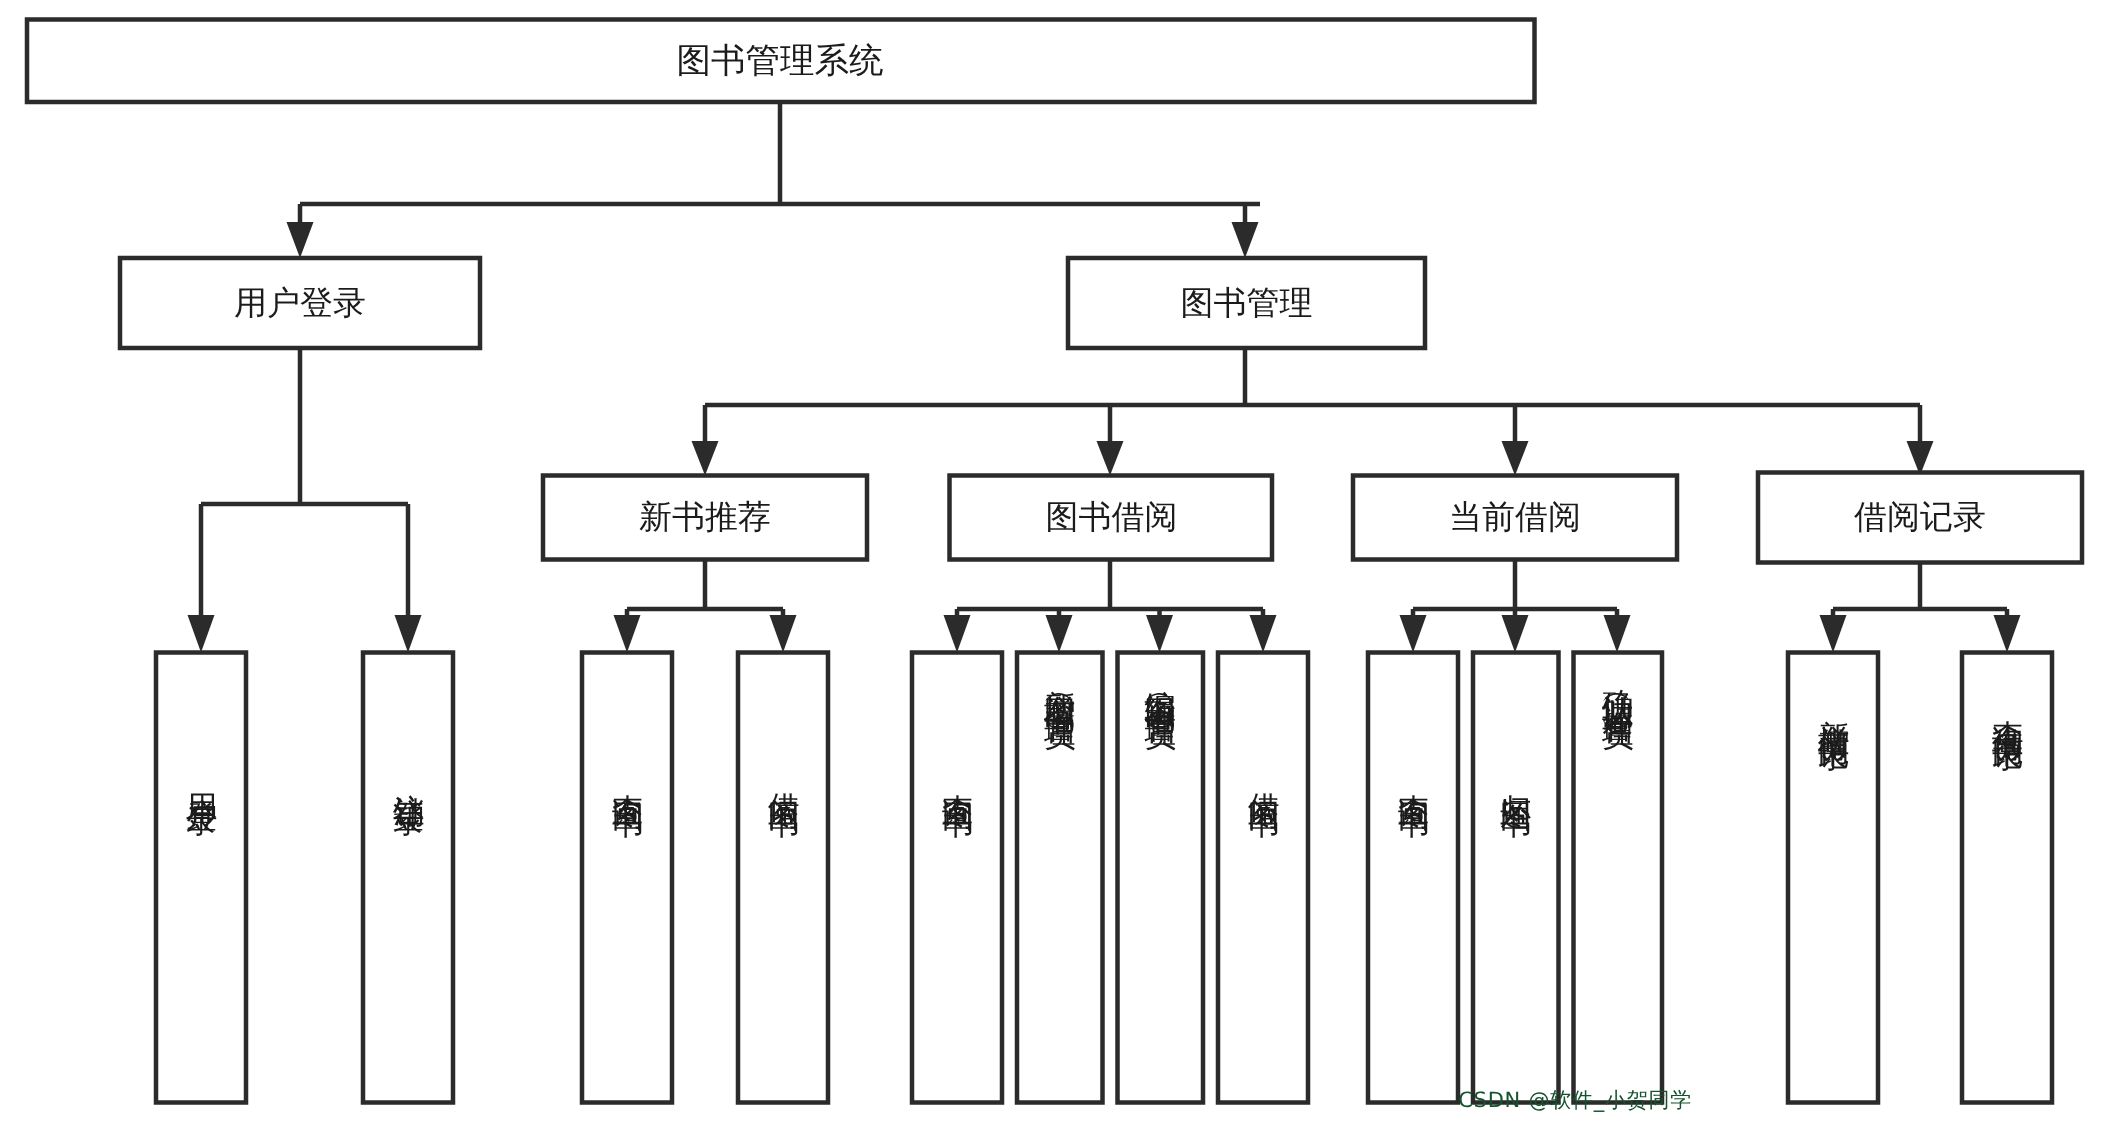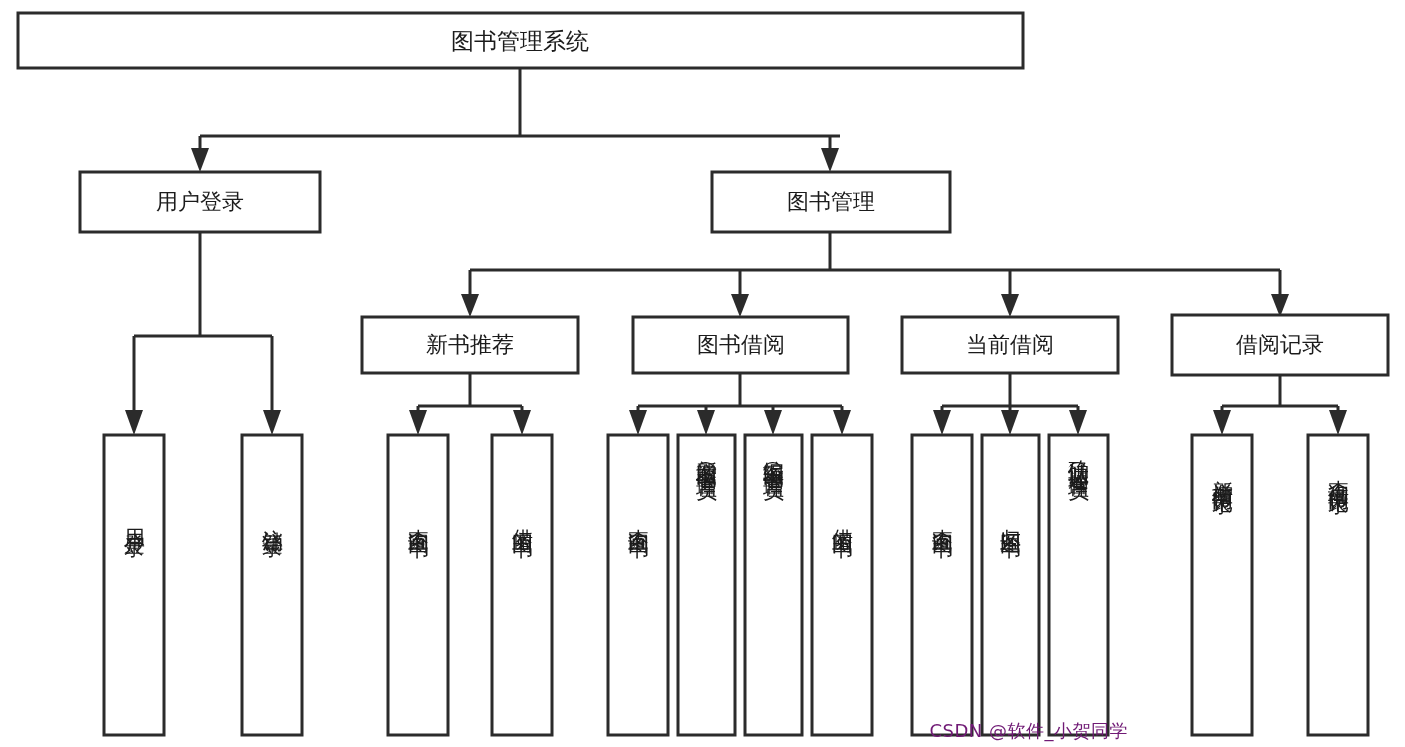--- a/index.html
+++ b/index.html
@@ -68,22 +68,22 @@
     white-space: nowrap;
     text-align: center;
     transform: translateX(-50%);
     pointer-events: none;
   }
   .watermark {
     position: absolute;
     right: 8px;
     bottom: 4px;
     font-family: "DejaVu Sans", "Liberation Sans", sans-serif;
-    font-size: 18px;
-    color: #701a75;
+    font-size: 14px;
+    color: #14532d;
     letter-spacing: 0.5px;
     white-space: nowrap;
   }
 </style>
 </head>
 <body>
 
 <div id="diagram-root">
 
   <svg class="diagram" viewBox="0 0 1405 747">

